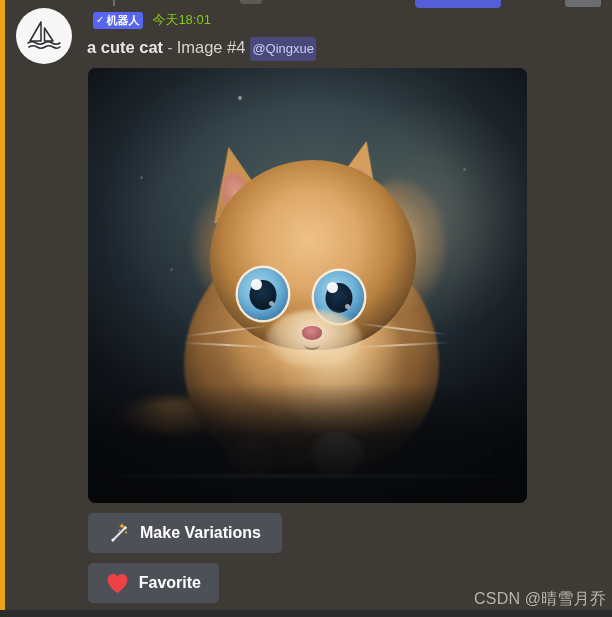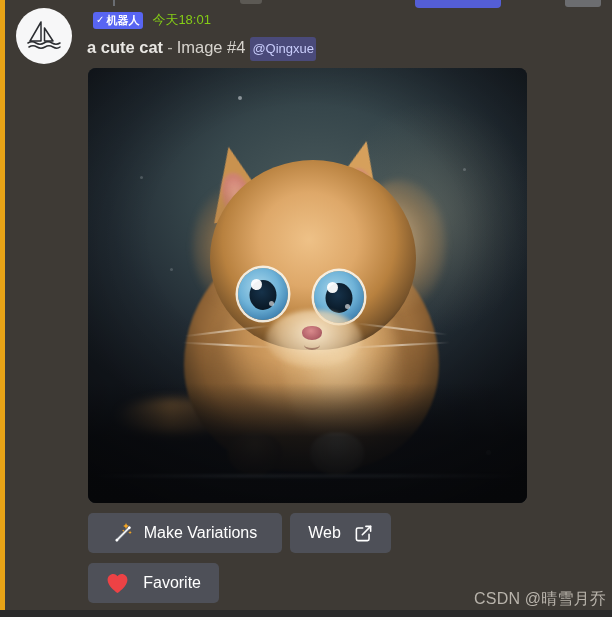--- a/index.html
+++ b/index.html
@@ -375,21 +375,21 @@
   .btn-row-2 { top: 563px; }
 
   .btn {
     height: 40px;
     background: #4e5058;
     border: none;
     border-radius: 5px;
     color: #ffffff;
     font-family: "Liberation Sans", "DejaVu Sans", sans-serif;
     font-size: 16px;
-    font-weight: 400;
+    font-weight: 700;
     display: flex;
     align-items: center;
     justify-content: center;
     gap: 9px;
     padding: 0 18px;
     cursor: pointer;
     white-space: nowrap;
   }
   .btn-label { line-height: 1; }
 
@@ -529,30 +529,20 @@
           <circle cx="4.3" cy="19.7" r="1.5" fill="#ffffff"></circle>
           <circle cx="17.7" cy="6.3" r="1.5" fill="#ffffff"></circle>
           <path d="M14.2 1.2 L15.2 3.4 L17.4 4.4 L15.2 5.4 L14.2 7.6 L13.2 5.4 L11 4.4 L13.2 3.4 Z" fill="#f5a623"></path>
           <path d="M18.6 9.4 L19.2 10.8 L20.6 11.4 L19.2 12 L18.6 13.4 L18 12 L16.6 11.4 L18 10.8 Z" fill="#f5a623"></path>
           <path d="M11.2 8.2 L11.6 9.1 L12.5 9.5 L11.6 9.9 L11.2 10.8 L10.8 9.9 L9.9 9.5 L10.8 9.1 Z" fill="#f5a623"></path>
         </svg>
       </span>
       <span class="btn-label">Make Variations</span>
     </button>
 
-    <button class="btn btn-web">
-      <span class="btn-label">Web</span>
-      <span>
-        <svg class="ext-icon" viewBox="0 0 24 24" aria-hidden="true" fill="none" stroke="#ffffff" stroke-width="2" stroke-linecap="round" stroke-linejoin="round">
-          <path d="M19 13v6a2 2 0 0 1-2 2H5a2 2 0 0 1-2-2V7a2 2 0 0 1 2-2h6"></path>
-          <polyline points="15 3 21 3 21 9"></polyline>
-          <line x1="10.5" y1="13.5" x2="21" y2="3"></line>
-        </svg>
-      </span>
-    </button>
   </div>
 
   <div class="btn-row btn-row-2">
     <button class="btn btn-fav">
       <span>
         <svg class="heart-icon" viewBox="0 0 24 22" aria-hidden="true">
           <path d="M12 21 C12 21 1.6 13.9 1.6 7.3 C1.6 3.7 4.3 1 7.6 1 C9.8 1 11.2 2.2 12 3.5 C12.8 2.2 14.2 1 16.4 1 C19.7 1 22.4 3.7 22.4 7.3 C22.4 13.9 12 21 12 21 Z" fill="#ed4245"></path>
         </svg>
       </span>
       <span class="btn-label">Favorite</span>

